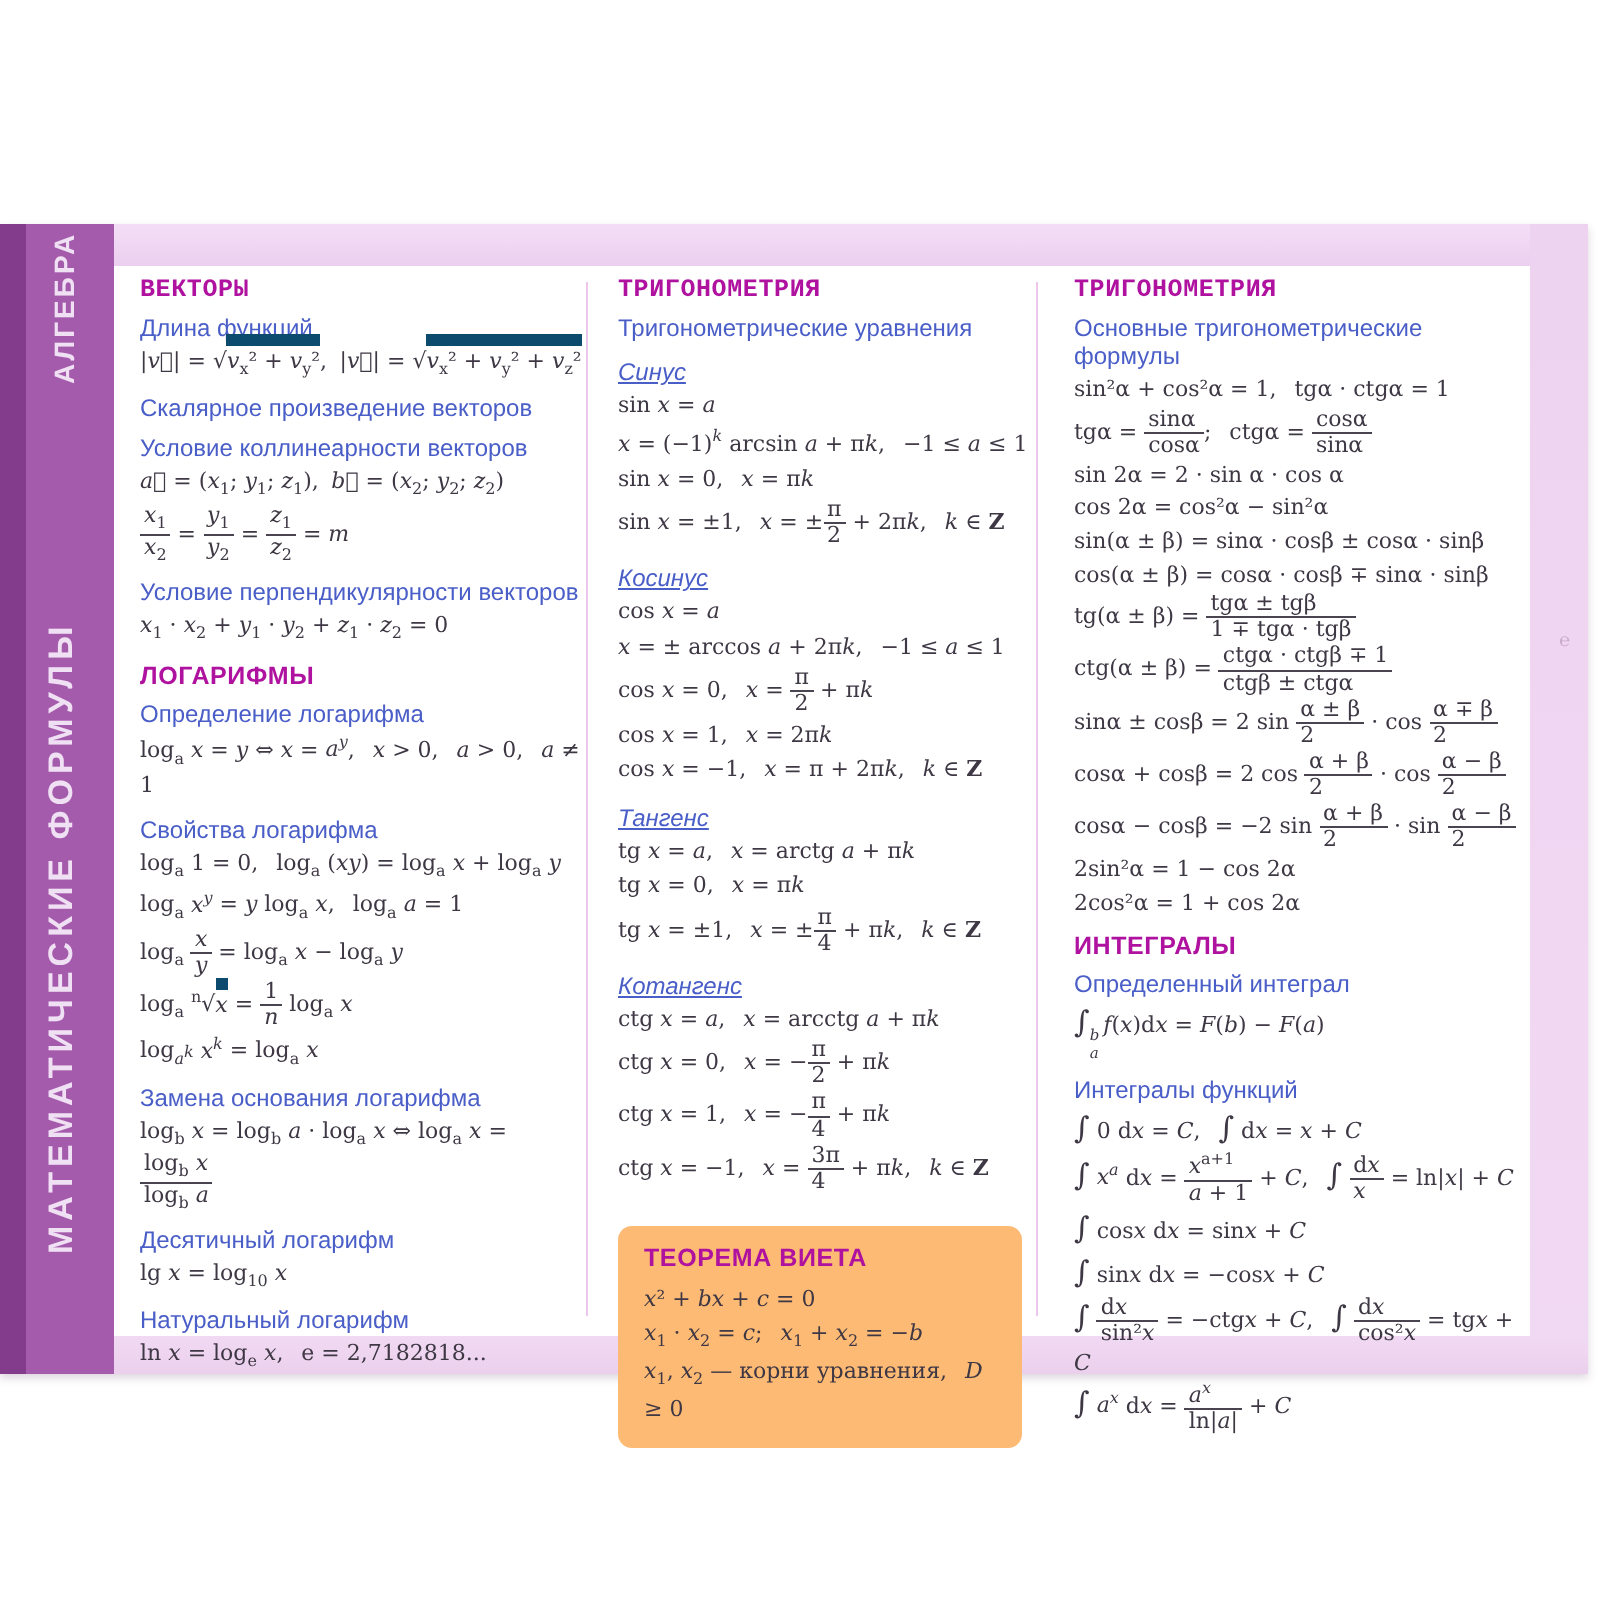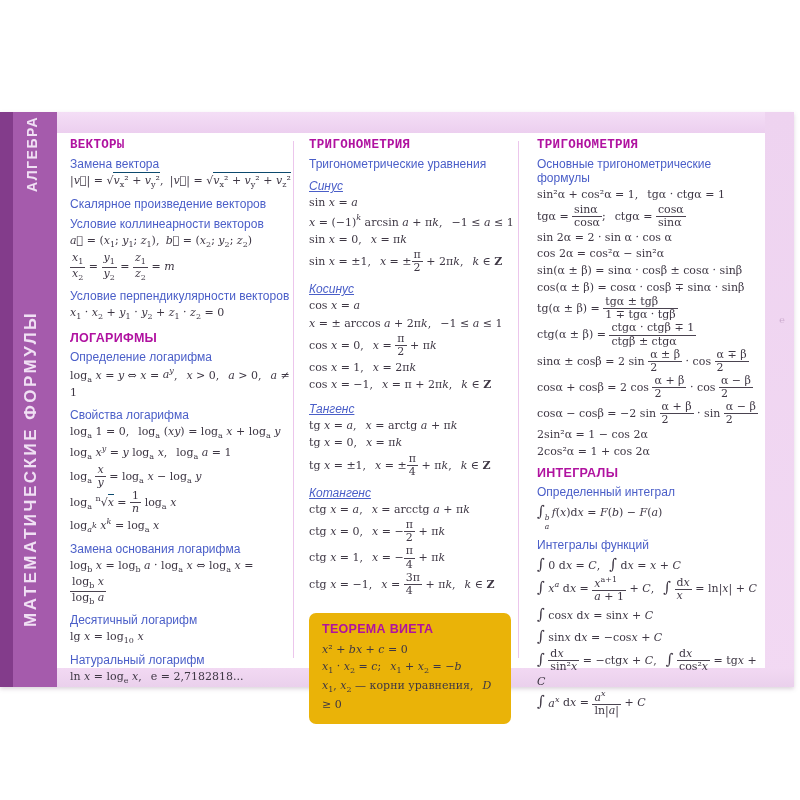--- a/index.html
+++ b/index.html
@@ -45,27 +45,27 @@
   .shi{color:#4a5ec8;font-size:12px;font-style:italic;margin:8px 0 2px;text-decoration:underline;}
   .blk{margin-bottom:6px;}
 
   .f{color:#3e3744;font-family:"DejaVu Serif","Liberation Serif",serif;
      font-size:11px;line-height:1.5;margin:1px 0;}
   .f i{font-style:italic;}
   .f sub,.f sup{font-size:8px;}
   .fr{display:inline-block;vertical-align:middle;line-height:1.1;}
   .fr .nu{display:block;border-bottom:1px solid #4a4350;padding:0 2px;}
   .fr .de{display:block;padding:0 2px;}
-  .ov{border-top:1px solid #0c4a6e;padding-top:1px;}
+  .ov{border-top:6px solid #0c4a6e;padding-top:1px;}
   .big{font-size:15px;}
   .lims{display:inline-flex;flex-direction:column;font-size:7.5px;line-height:1.15;
         vertical-align:-4px;margin-right:2px;text-align:left;}
   .tight .f{line-height:1.42;}
 
-  .viete{background:#eab308;border-radius:7px;padding:9px 13px 10px;margin-top:16px;width:176px;}
+  .viete{background:#fdba74;border-radius:7px;padding:9px 13px 10px;margin-top:16px;width:176px;}
   .viete .h{margin:0 0 6px;}
 </style>
 </head>
 <body>
 
 <div class="card">
   <div class="band-top"></div>
   <div class="band-right">
     <span class="edge-mark">℮</span>
   </div>
@@ -78,21 +78,21 @@
   </div>
 
   <div class="content">
     <div class="divider d1"></div>
     <div class="divider d2"></div>
 
     <div class="col col1">
       <div class="h first">ВЕКТОРЫ</div>
 
       <div class="blk">
-        <div class="sh">Замена вектора</div>
+        <div class="sh">Длина функций</div>
         <div class="f">|<i>v⃗</i>| = √<span class="ov"><i>v</i><sub>x</sub>² + <i>v</i><sub>y</sub>²</span>,  |<i>v⃗</i>| = √<span class="ov"><i>v</i><sub>x</sub>² + <i>v</i><sub>y</sub>² + <i>v</i><sub>z</sub>²</span></div>
       </div>
 
       <div class="blk">
         <div class="sh">Скалярное произведение векторов</div>
       </div>
 
       <div class="blk">
         <div class="sh">Условие коллинеарности векторов</div>
         <div class="f"><i>a⃗</i> = (<i>x</i><sub>1</sub>; <i>y</i><sub>1</sub>; <i>z</i><sub>1</sub>),  <i>b⃗</i> = (<i>x</i><sub>2</sub>; <i>y</i><sub>2</sub>; <i>z</i><sub>2</sub>)</div>

